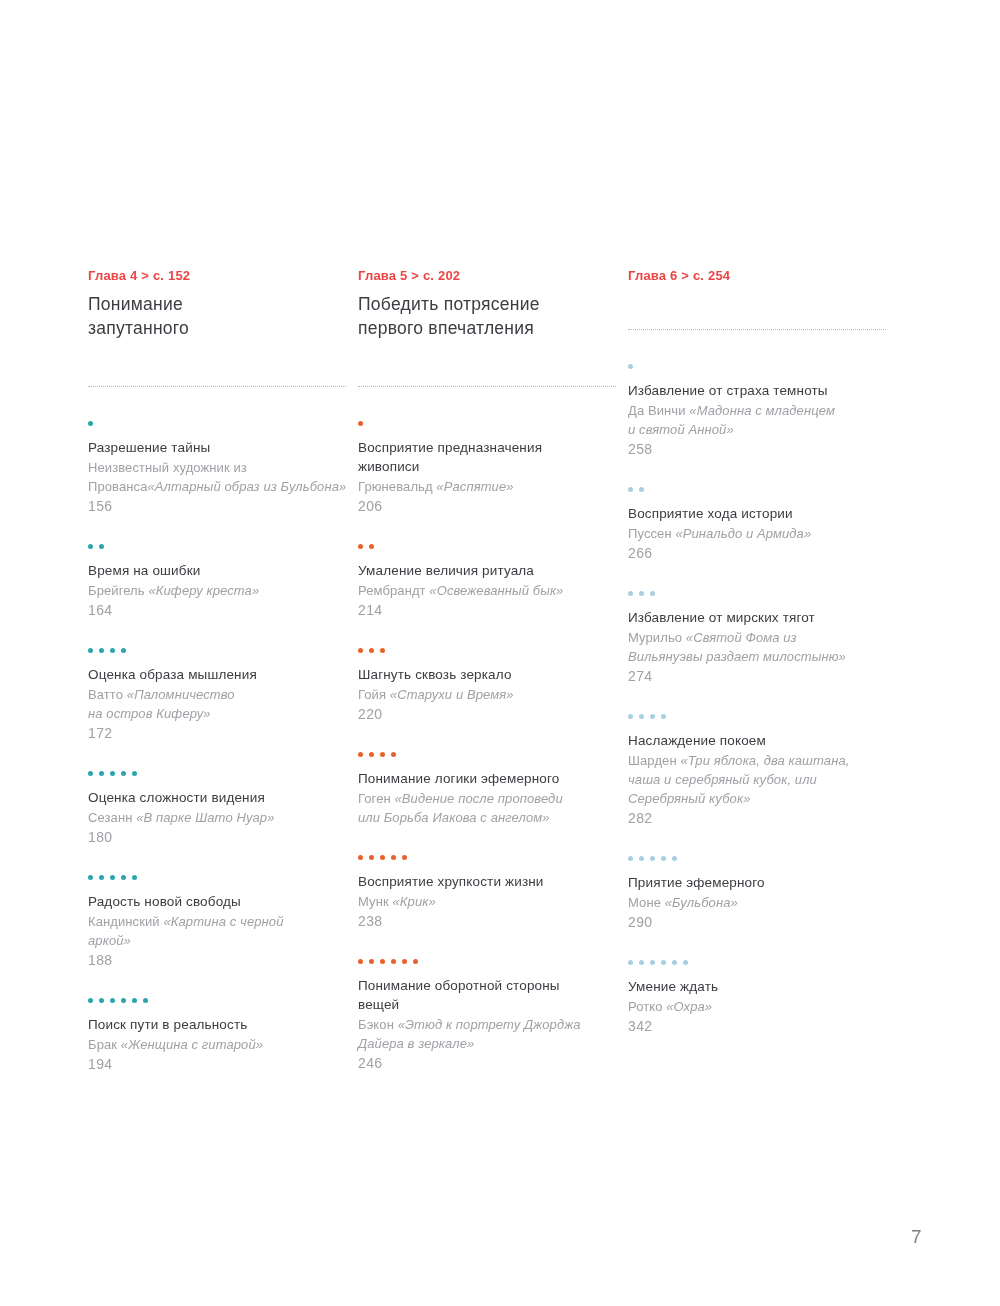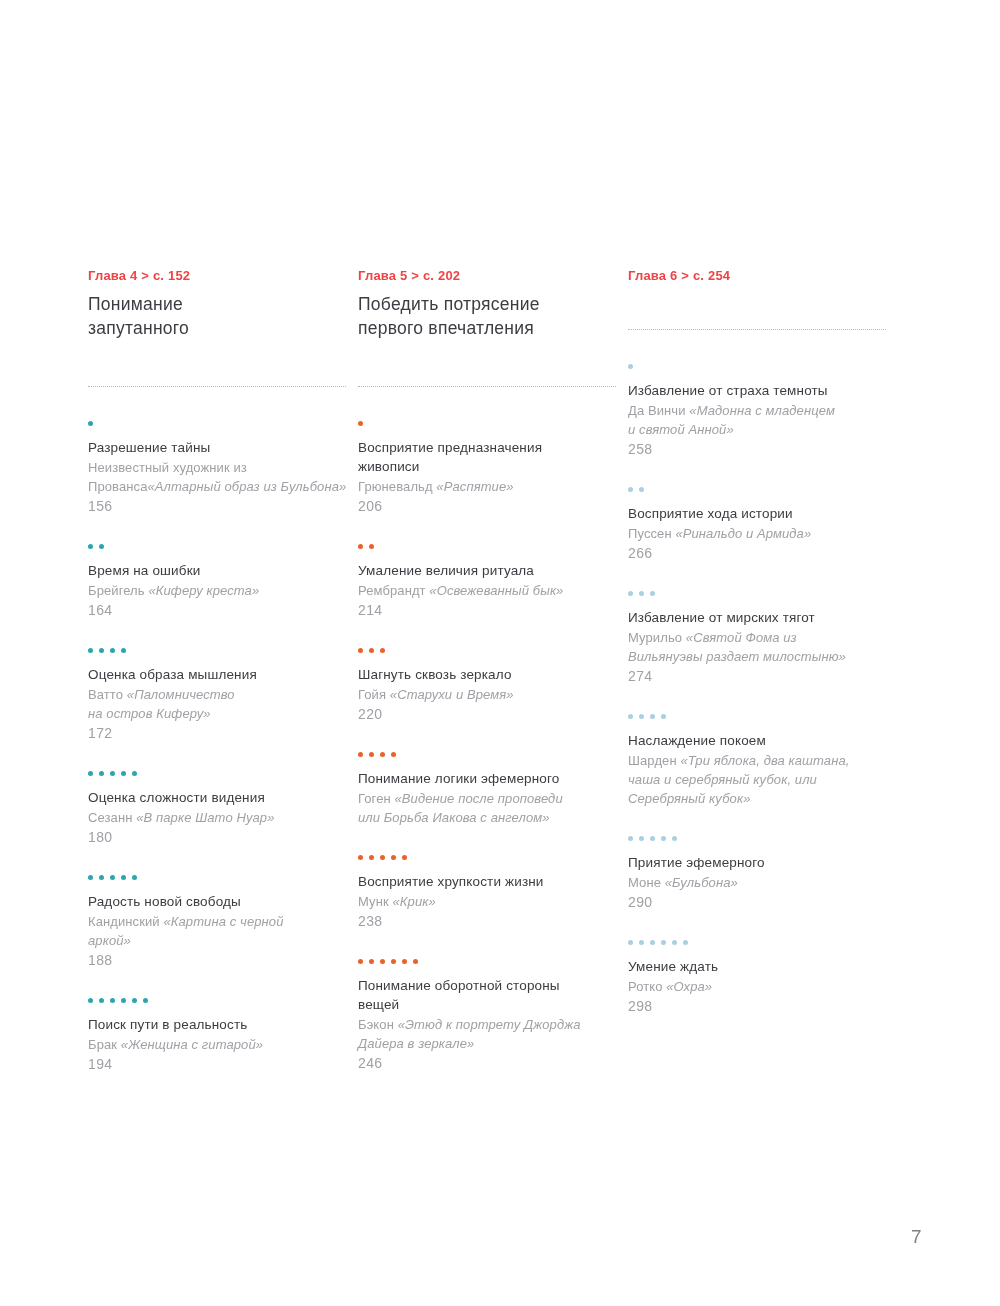--- a/index.html
+++ b/index.html
@@ -310,20 +310,21 @@
           </div>
           <div class="entry">
             <div class="dots">
               <span class="dot" style="background: rgb(169, 207, 226);"></span>
               <span class="dot" style="background: rgb(169, 207, 226);"></span>
               <span class="dot" style="background: rgb(169, 207, 226);"></span>
               <span class="dot" style="background: rgb(169, 207, 226);"></span>
             </div>
             <div class="entry-title">Наслаждение покоем</div>
             <div class="entry-work">Шарден <em>«Три яблока, два каштана,<br>чаша и серебряный кубок, или<br>Серебряный кубок»</em></div>
+            <div class="entry-page">282</div>
           </div>
           <div class="entry">
             <div class="dots">
               <span class="dot" style="background: rgb(169, 207, 226);"></span>
               <span class="dot" style="background: rgb(169, 207, 226);"></span>
               <span class="dot" style="background: rgb(169, 207, 226);"></span>
               <span class="dot" style="background: rgb(169, 207, 226);"></span>
               <span class="dot" style="background: rgb(169, 207, 226);"></span>
             </div>
             <div class="entry-title">Приятие эфемерного</div>
@@ -334,21 +335,21 @@
             <div class="dots">
               <span class="dot" style="background: rgb(169, 207, 226);"></span>
               <span class="dot" style="background: rgb(169, 207, 226);"></span>
               <span class="dot" style="background: rgb(169, 207, 226);"></span>
               <span class="dot" style="background: rgb(169, 207, 226);"></span>
               <span class="dot" style="background: rgb(169, 207, 226);"></span>
               <span class="dot" style="background: rgb(169, 207, 226);"></span>
             </div>
             <div class="entry-title">Умение ждать</div>
             <div class="entry-work">Ротко <em>«Охра»</em></div>
-            <div class="entry-page">298</div>
+            <div class="entry-page">342</div>
           </div>
         </div>
       </div>
     </div>
 
   <div id="folio">7</div>
 
 </div>
 
 </body></html>

